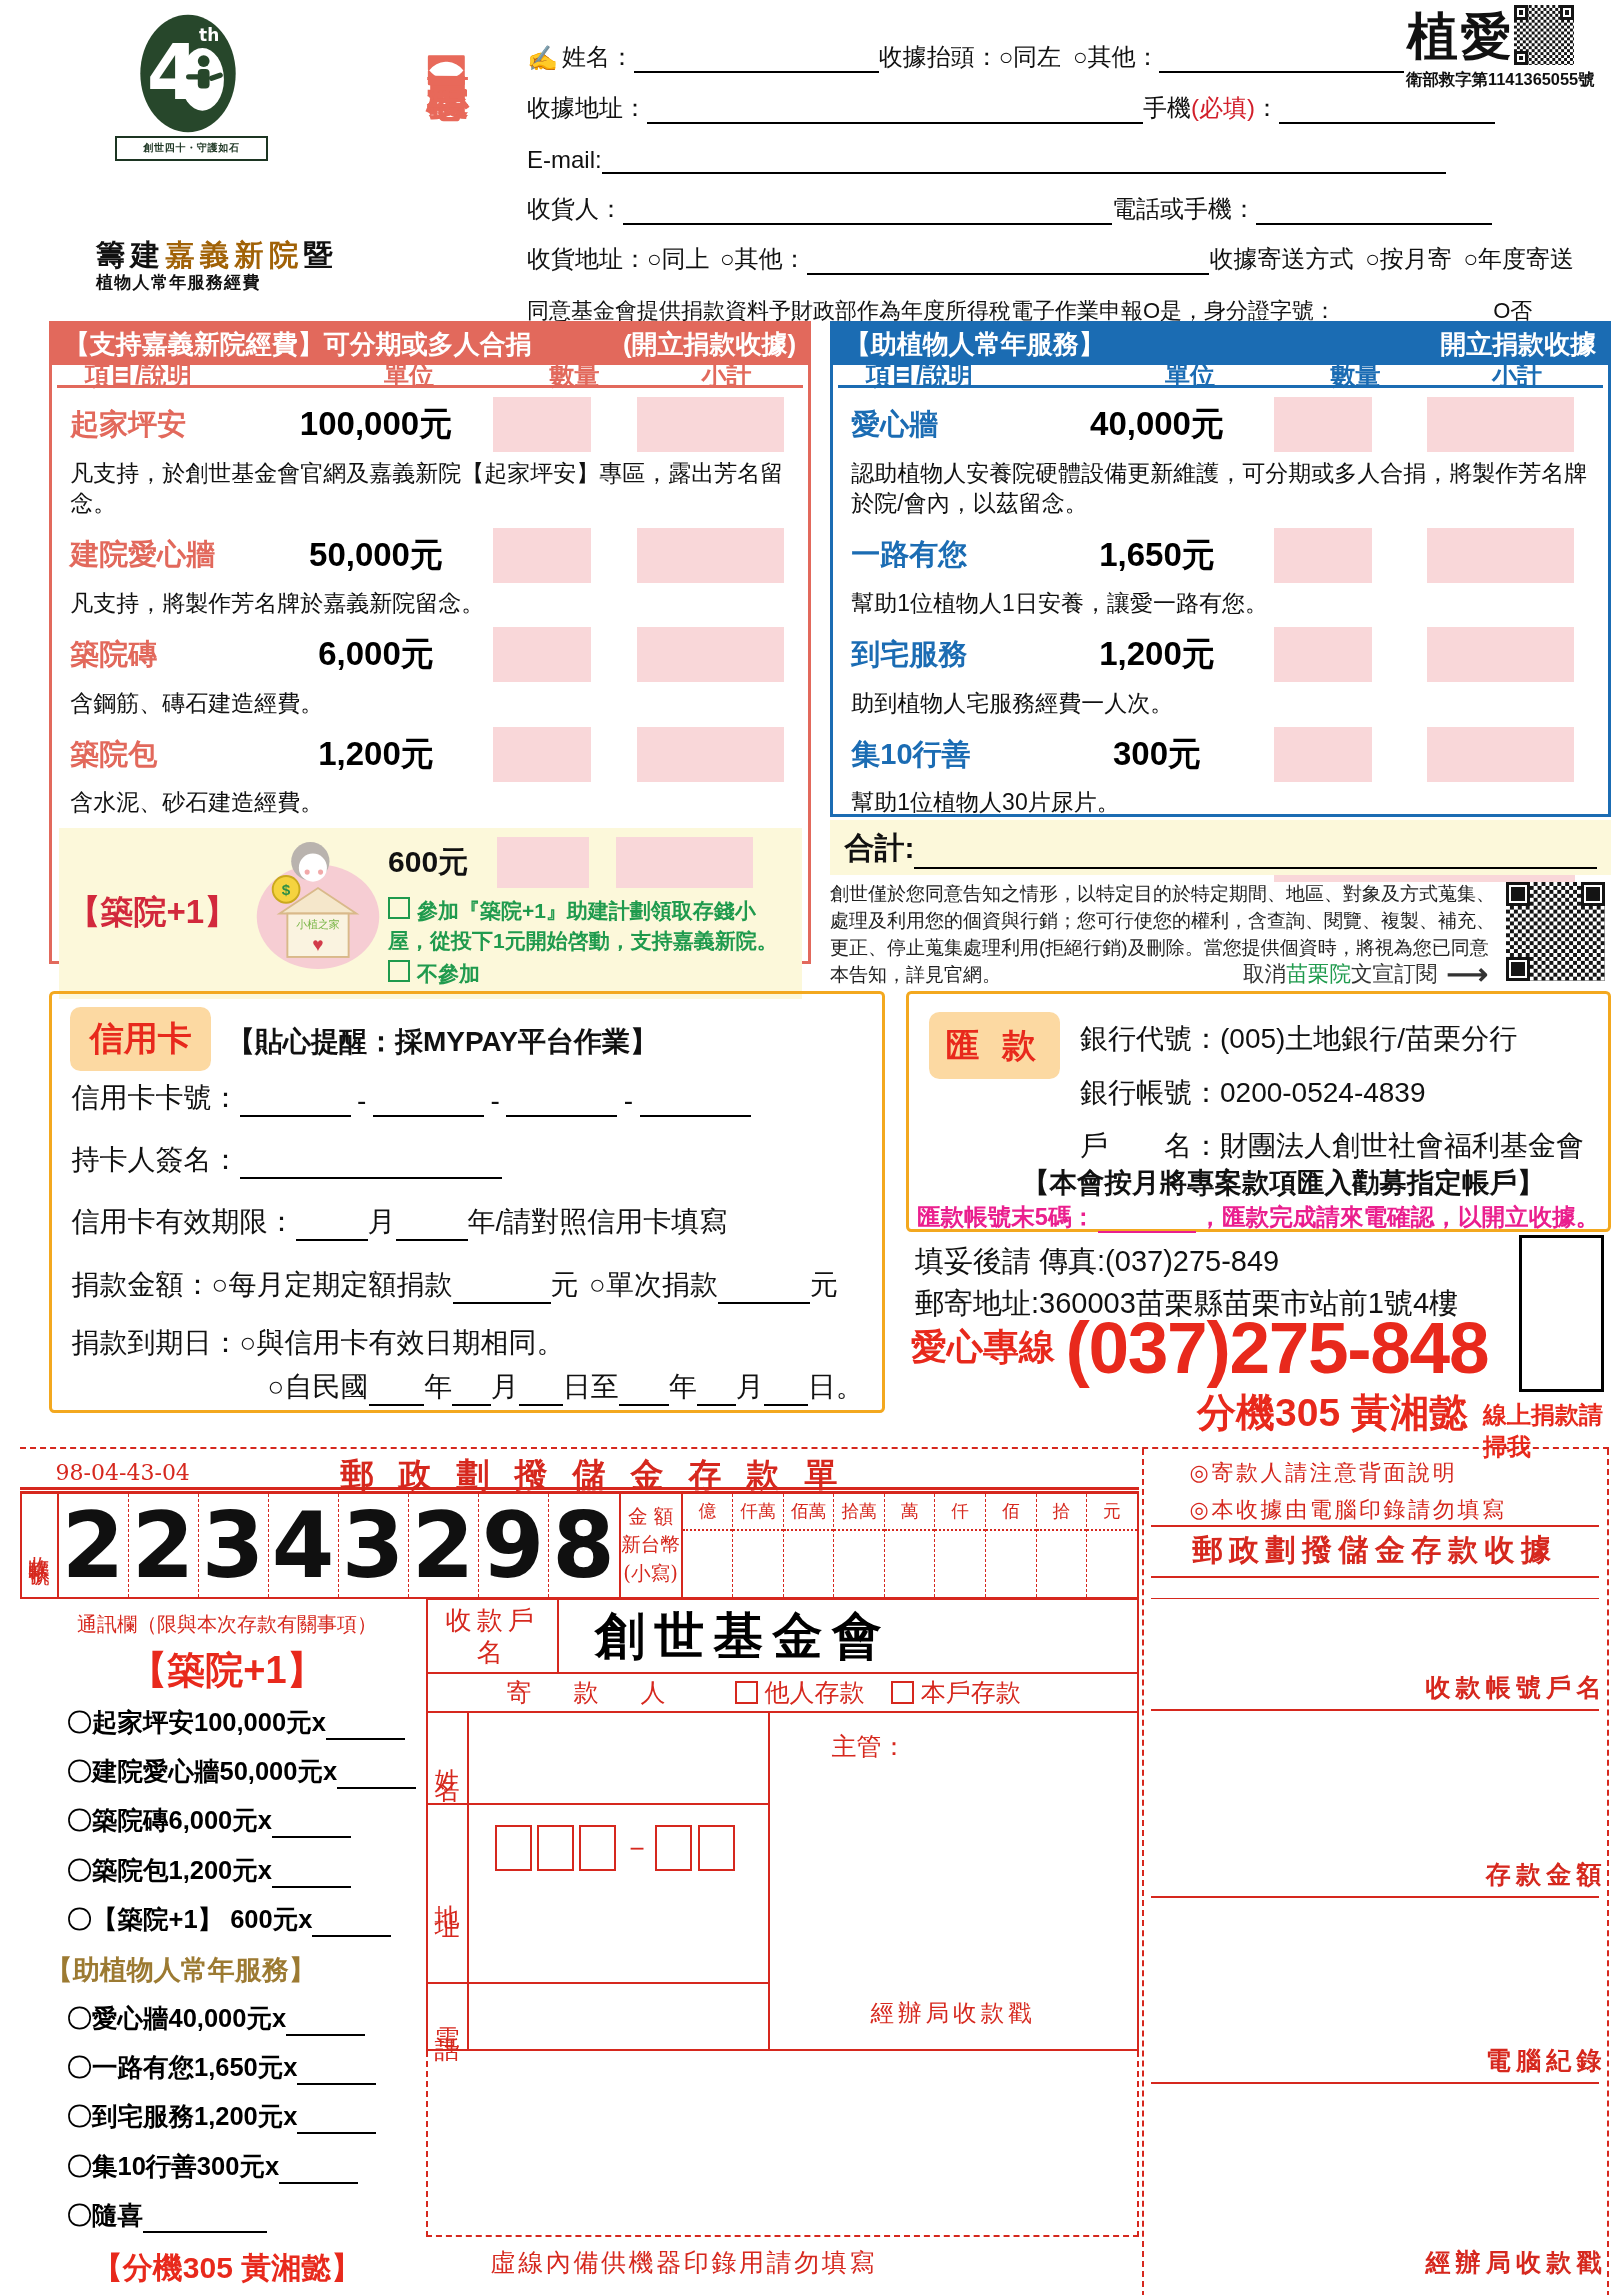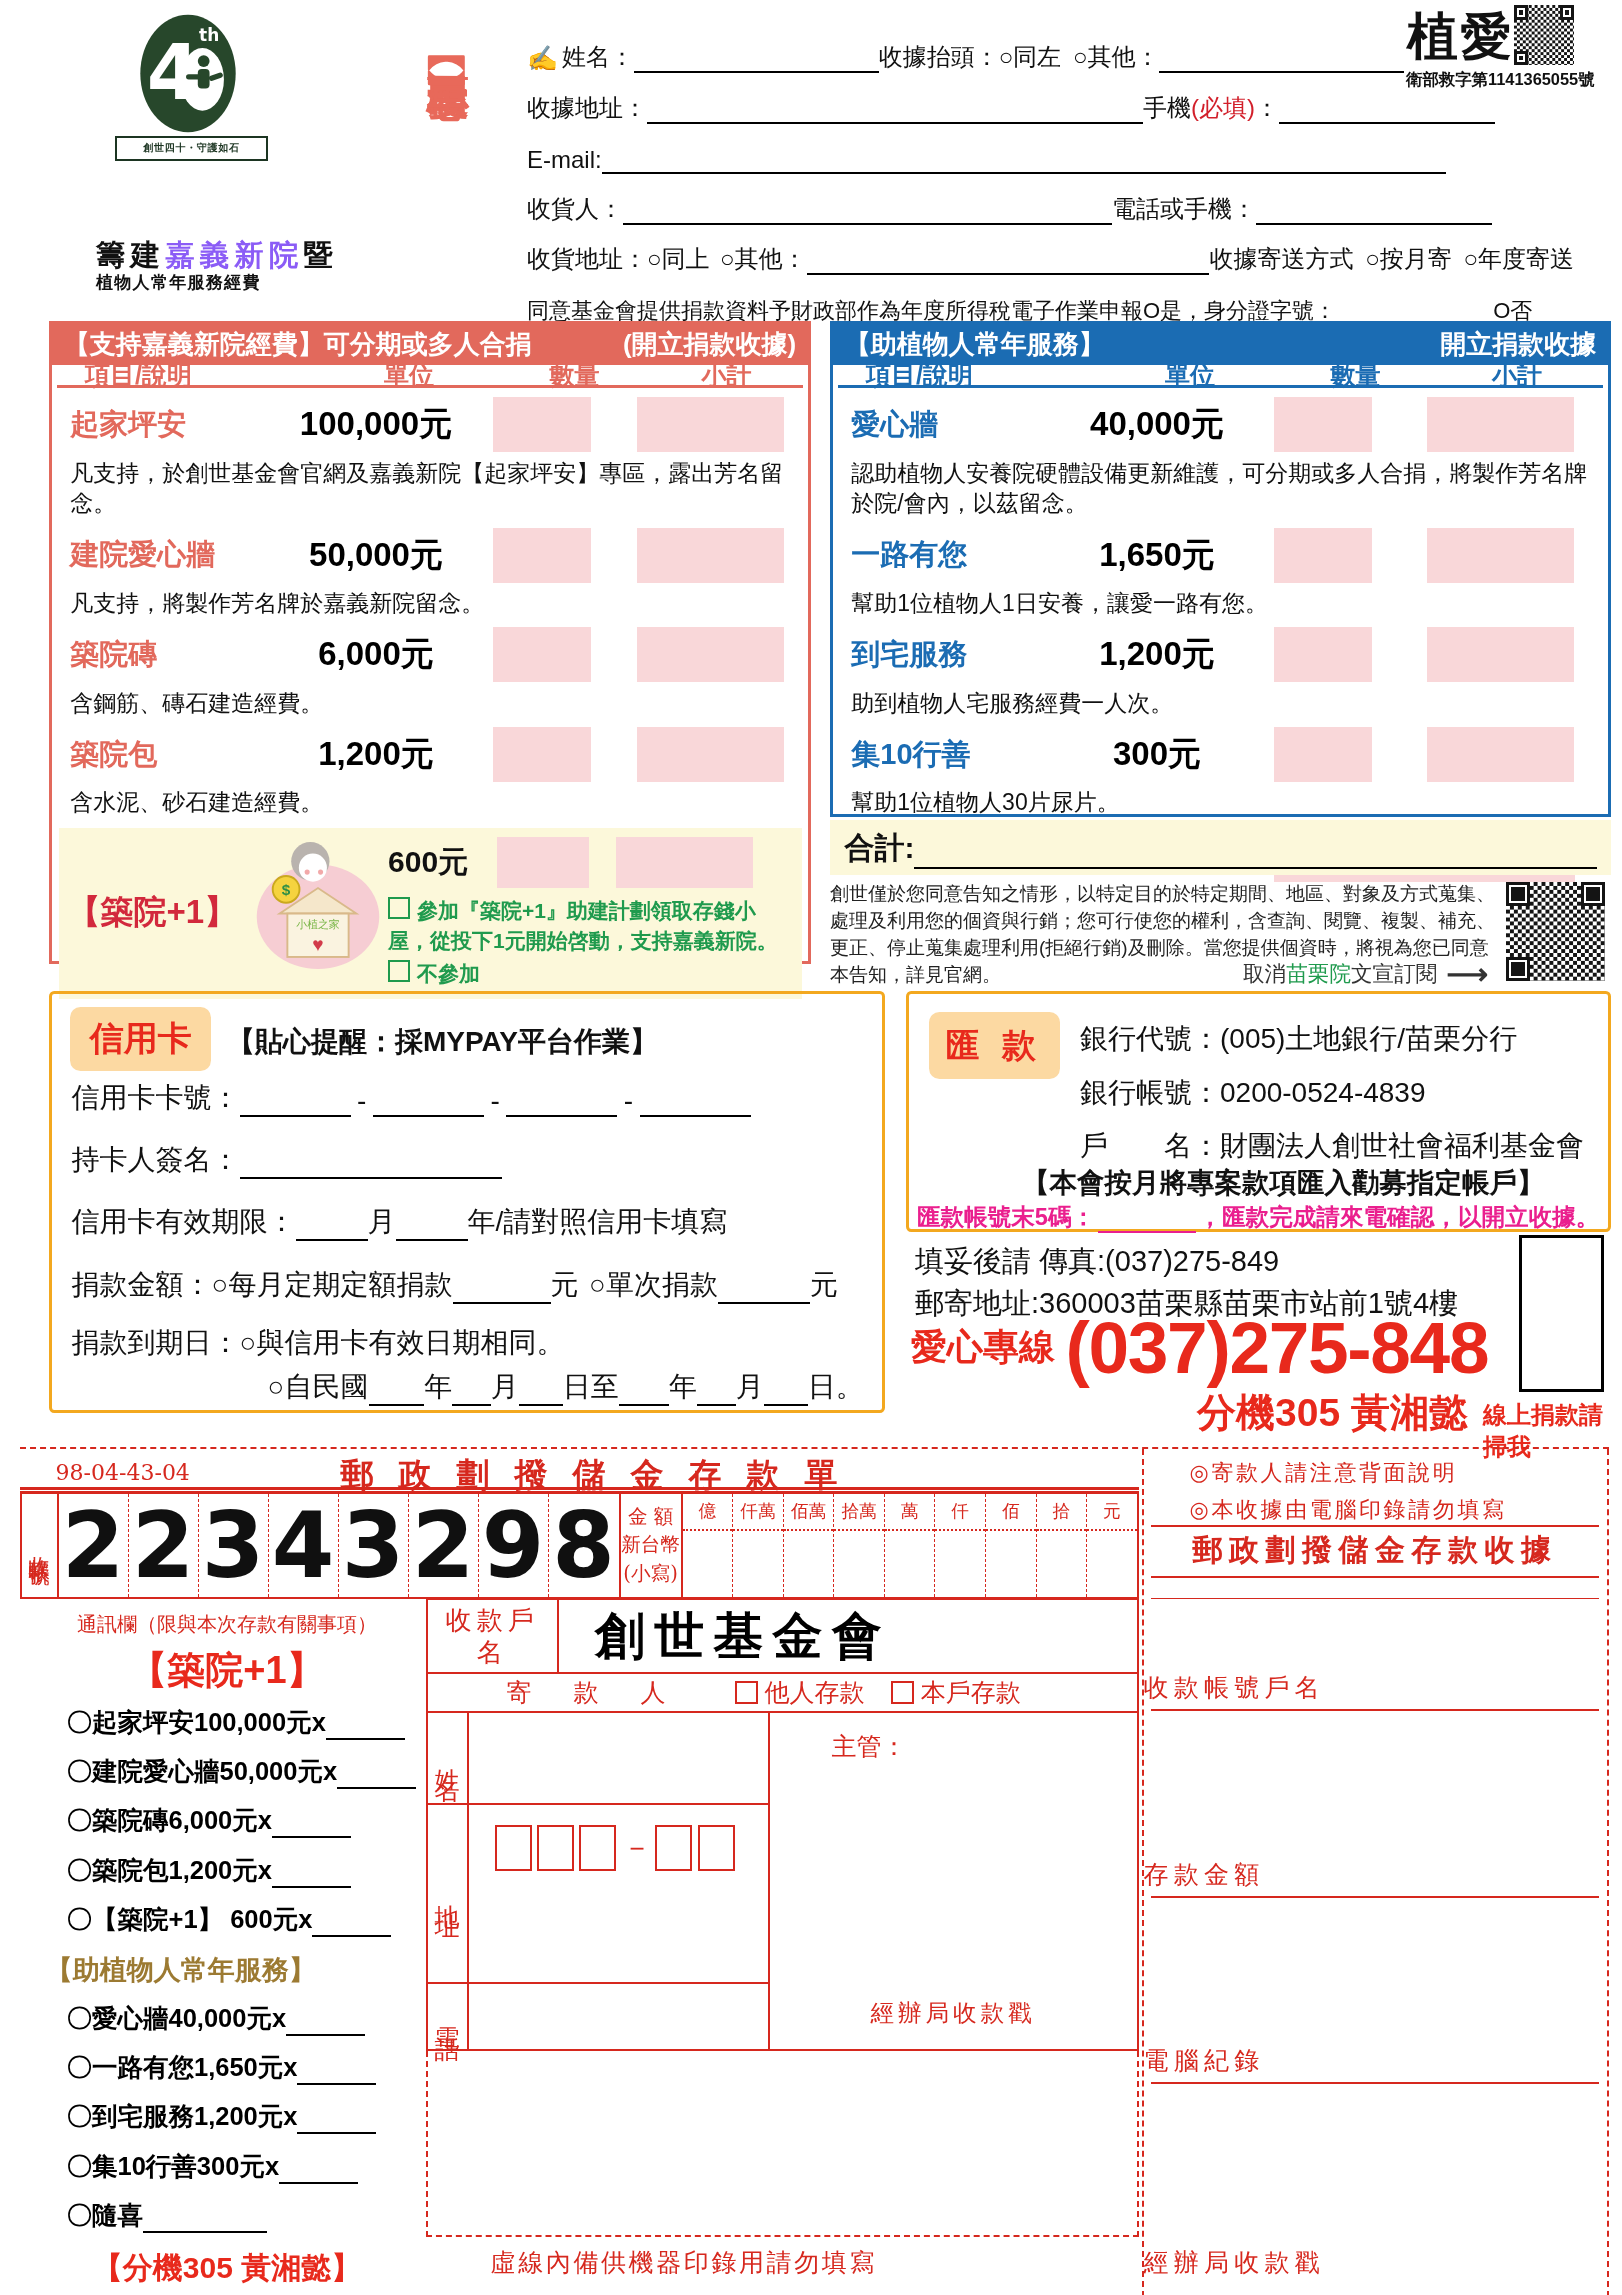--- a/index.html
+++ b/index.html
@@ -10,21 +10,21 @@
   .fl{flex:1;border-bottom:2px solid #000;height:29px;min-width:33px;}
   .wfill{display:inline-block;border-bottom:2px solid #000;height:27.5px;vertical-align:bottom;}
 
   
   #logo-badge{left:139px;top:14.4px;width:98px;height:119px;}
   #logo-tagline{left:115px;top:136px;width:149px;border:2px solid #1c3522;color:#1c3522;
     font-weight:bold;font-size:10px;text-align:center;padding:3.3px 0;letter-spacing:0.7px;}
   #logo-title{left:86px;top:158px;font-size:64px;font-weight:bold;letter-spacing:1.3px;}
   #logo-title .g{color:#2f9e60;} #logo-title .r{color:#d2344a;}
   #logo-sub1{left:96px;top:236px;font-size:29.4px;font-weight:bold;letter-spacing:5.2px;}
-  #logo-sub1 .em{color:#8b5cf6;}
+  #logo-sub1 .em{color:#a16207;}
   #logo-sub2{left:96px;top:271px;font-size:17px;font-weight:bold;letter-spacing:1.3px;}
   #reply-vert{left:427px;top:43px;height:255px;writing-mode:vertical-rl;text-orientation:upright;
     color:#e8695a;font-size:42px;font-weight:bold;line-height:1;}
 
   #reply-form{left:527px;top:25px;width:1073px;}
   .rf-row{display:flex;align-items:flex-end;height:48px;font-size:24px;white-space:nowrap;padding-bottom:2.6px;}
   .rf-row .lbl{flex:0 0 auto;}
   #rf-r1{margin-right:196px;} #rf-r2{margin-right:105px;} #rf-r3{margin-right:154px;}
   #rf-r4{margin-right:108px;} #rf-r5{margin-right:26px;} #rf-r6{font-size:22px;}
   .req{color:#d21f2a;}
@@ -163,21 +163,21 @@
   #s-machine{left:406px;top:602px;width:713px;height:186px;border-left:2px dashed #d6281e;border-right:2px dashed #d6281e;
     border-bottom:2px dashed #d6281e;box-sizing:border-box;}
   #s-machine-cap{left:471px;top:797px;font-size:25px;letter-spacing:2.6px;}
 
   #s-stub{left:1122px;top:0;width:467px;height:848px;border-left:2px dashed #d6281e;border-right:2px dashed #d6281e;box-sizing:border-box;}
   .stub-note{position:absolute;left:46px;font-size:22px;letter-spacing:2.6px;}
   #stub-n1{top:9.2px;} #stub-n2{top:46px;}
   .sline{position:absolute;left:7.9px;right:7.9px;border-top:2px solid #d6281e;}
   #sl-a{top:76px;} #sl-b{top:127px;} #sl-c{top:149px;border-top-width:1.3px;}
   #stub-title{position:absolute;left:0;right:0;top:81px;text-align:center;font-size:30px;letter-spacing:6.5px;font-weight:bold;}
-  .stub-f{position:absolute;left:0;right:0;text-align:left;font-size:25px;letter-spacing:5.2px;}
+  .stub-f{position:absolute;left:0;right:0;text-align:right;font-size:25px;letter-spacing:5.2px;font-weight:bold;}
   #stub-f1{top:222px;} #stub-f2{top:409px;} #stub-f3{top:595px;} #stub-f4{top:797px;}
   #fl-1{top:260px;} #fl-2{top:447px;} #fl-3{top:633px;}
 </style>
 </head>
 <body>
 
 <div class="page">
 
   <svg id="logo-badge" class="ab" viewBox="0 0 150 182">
     <ellipse cx="75" cy="91" rx="73" ry="90" fill="#27472b"></ellipse>

